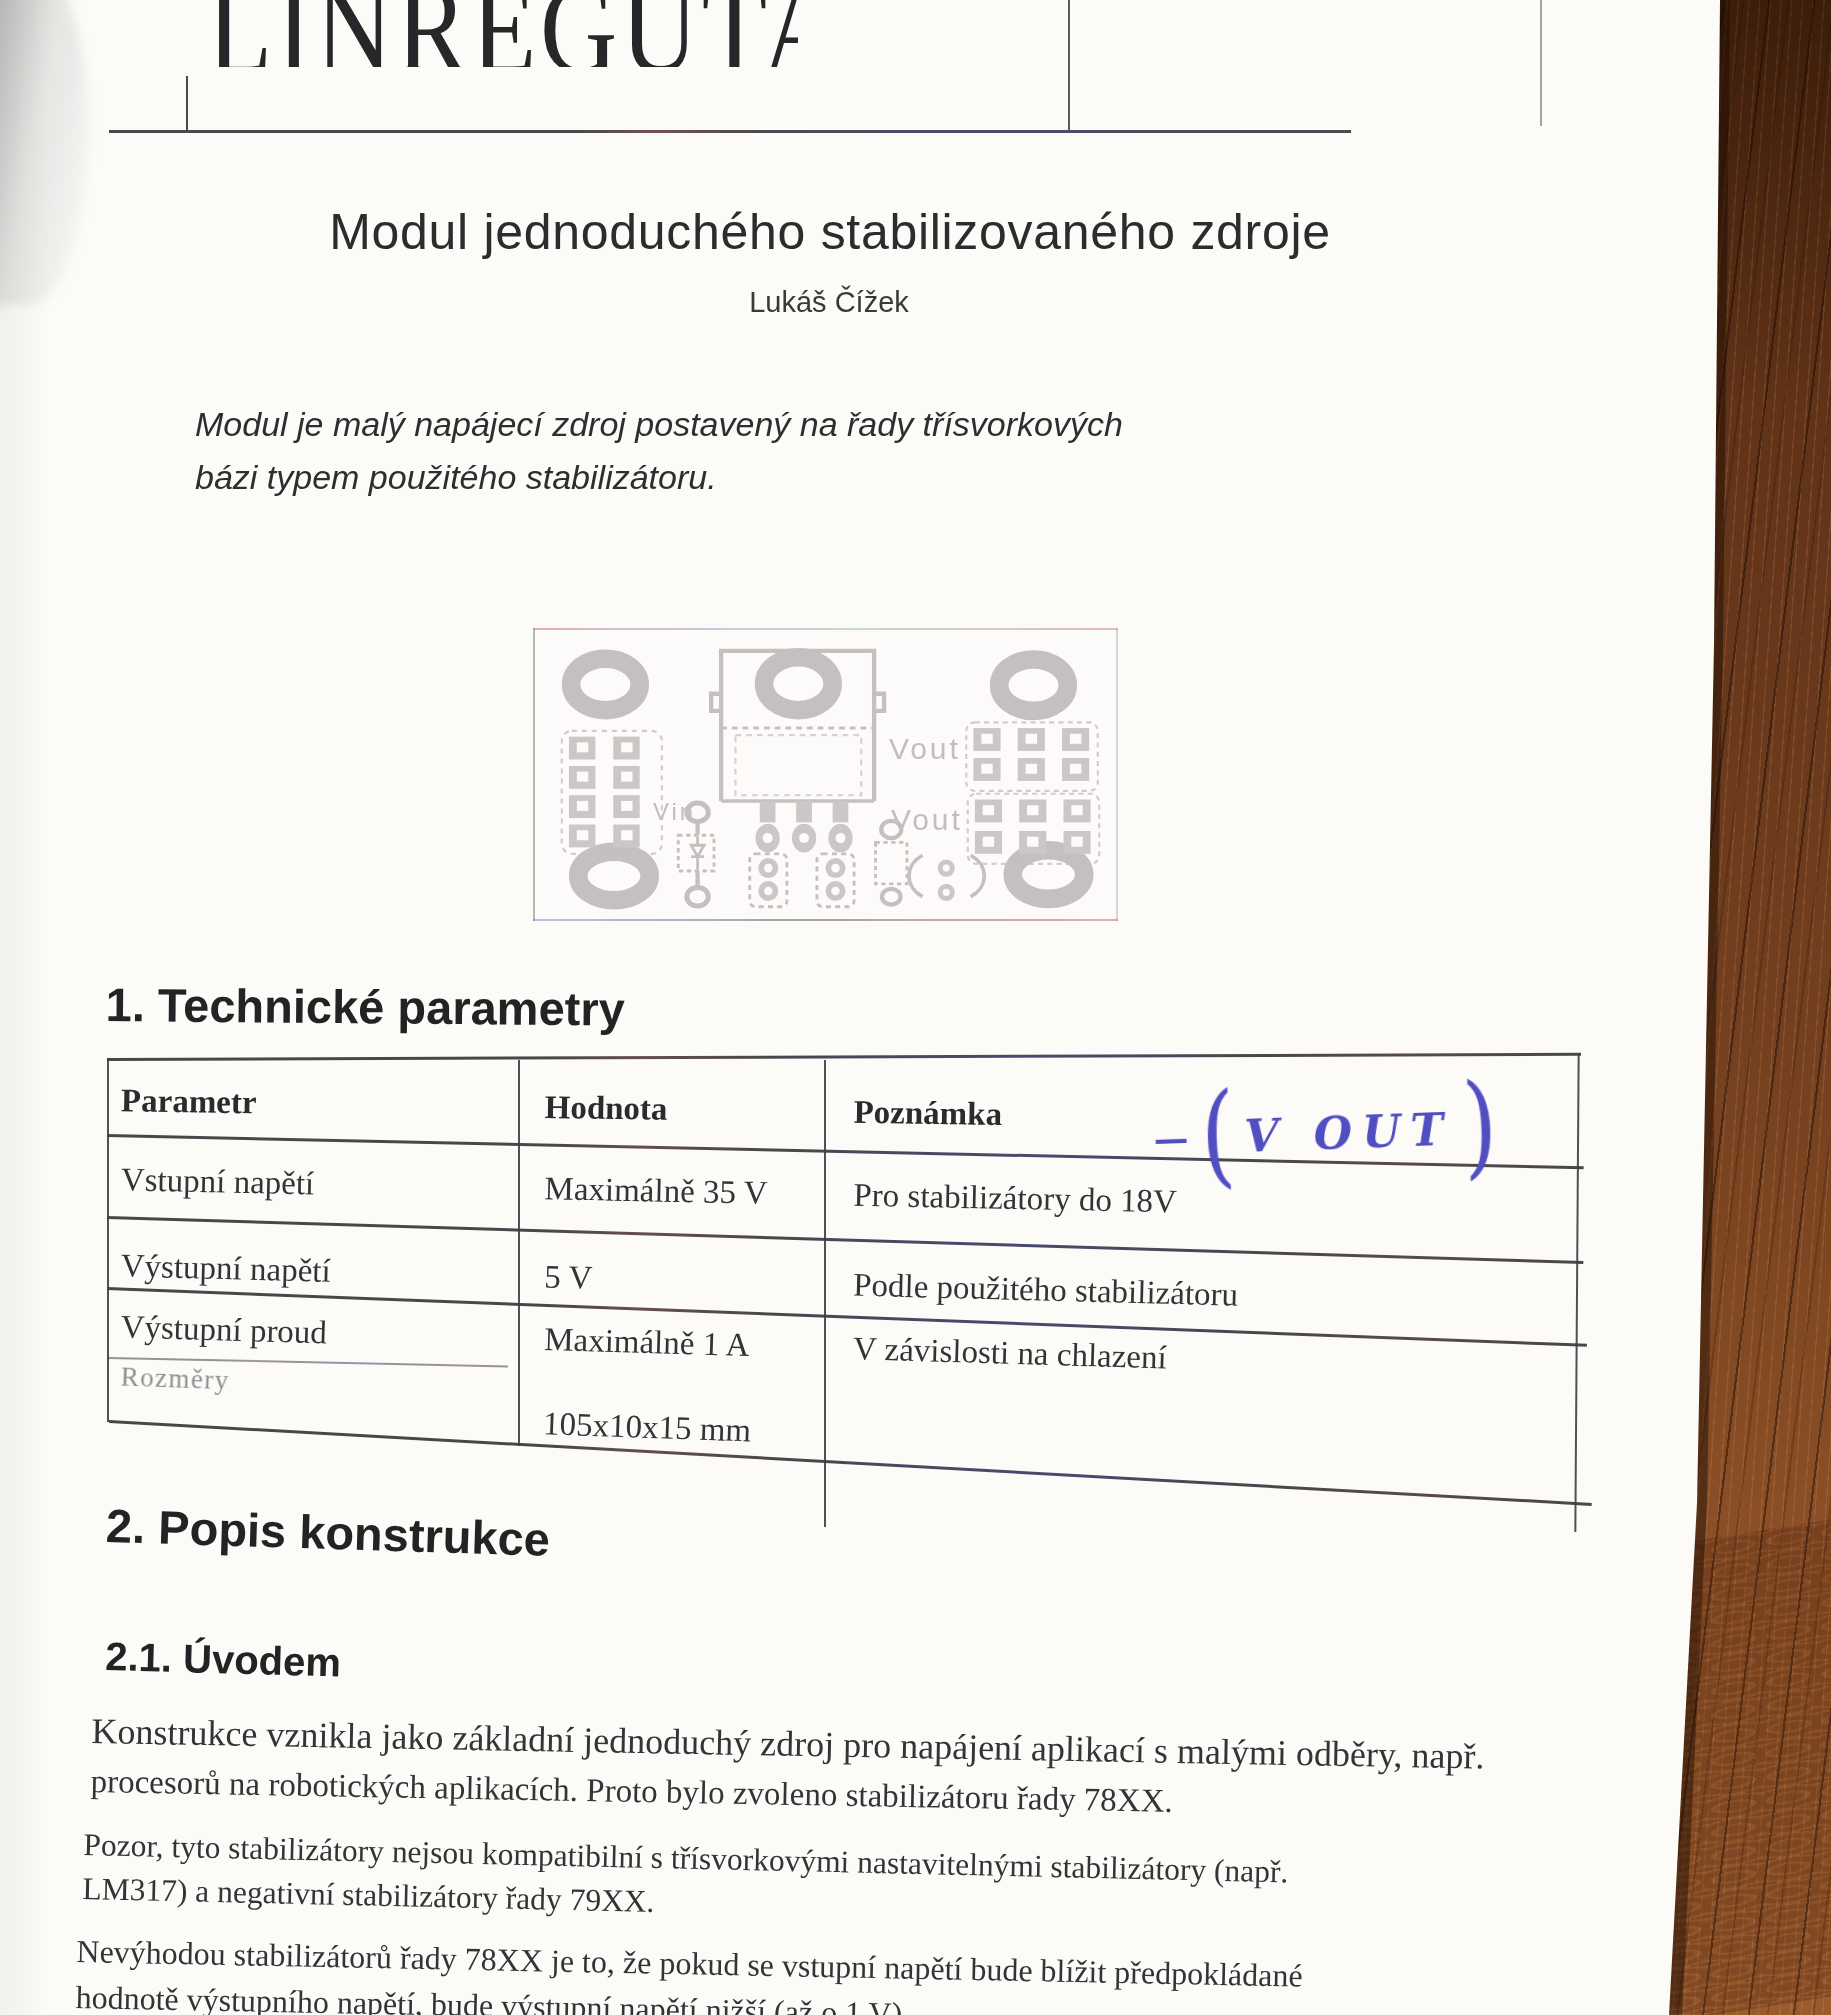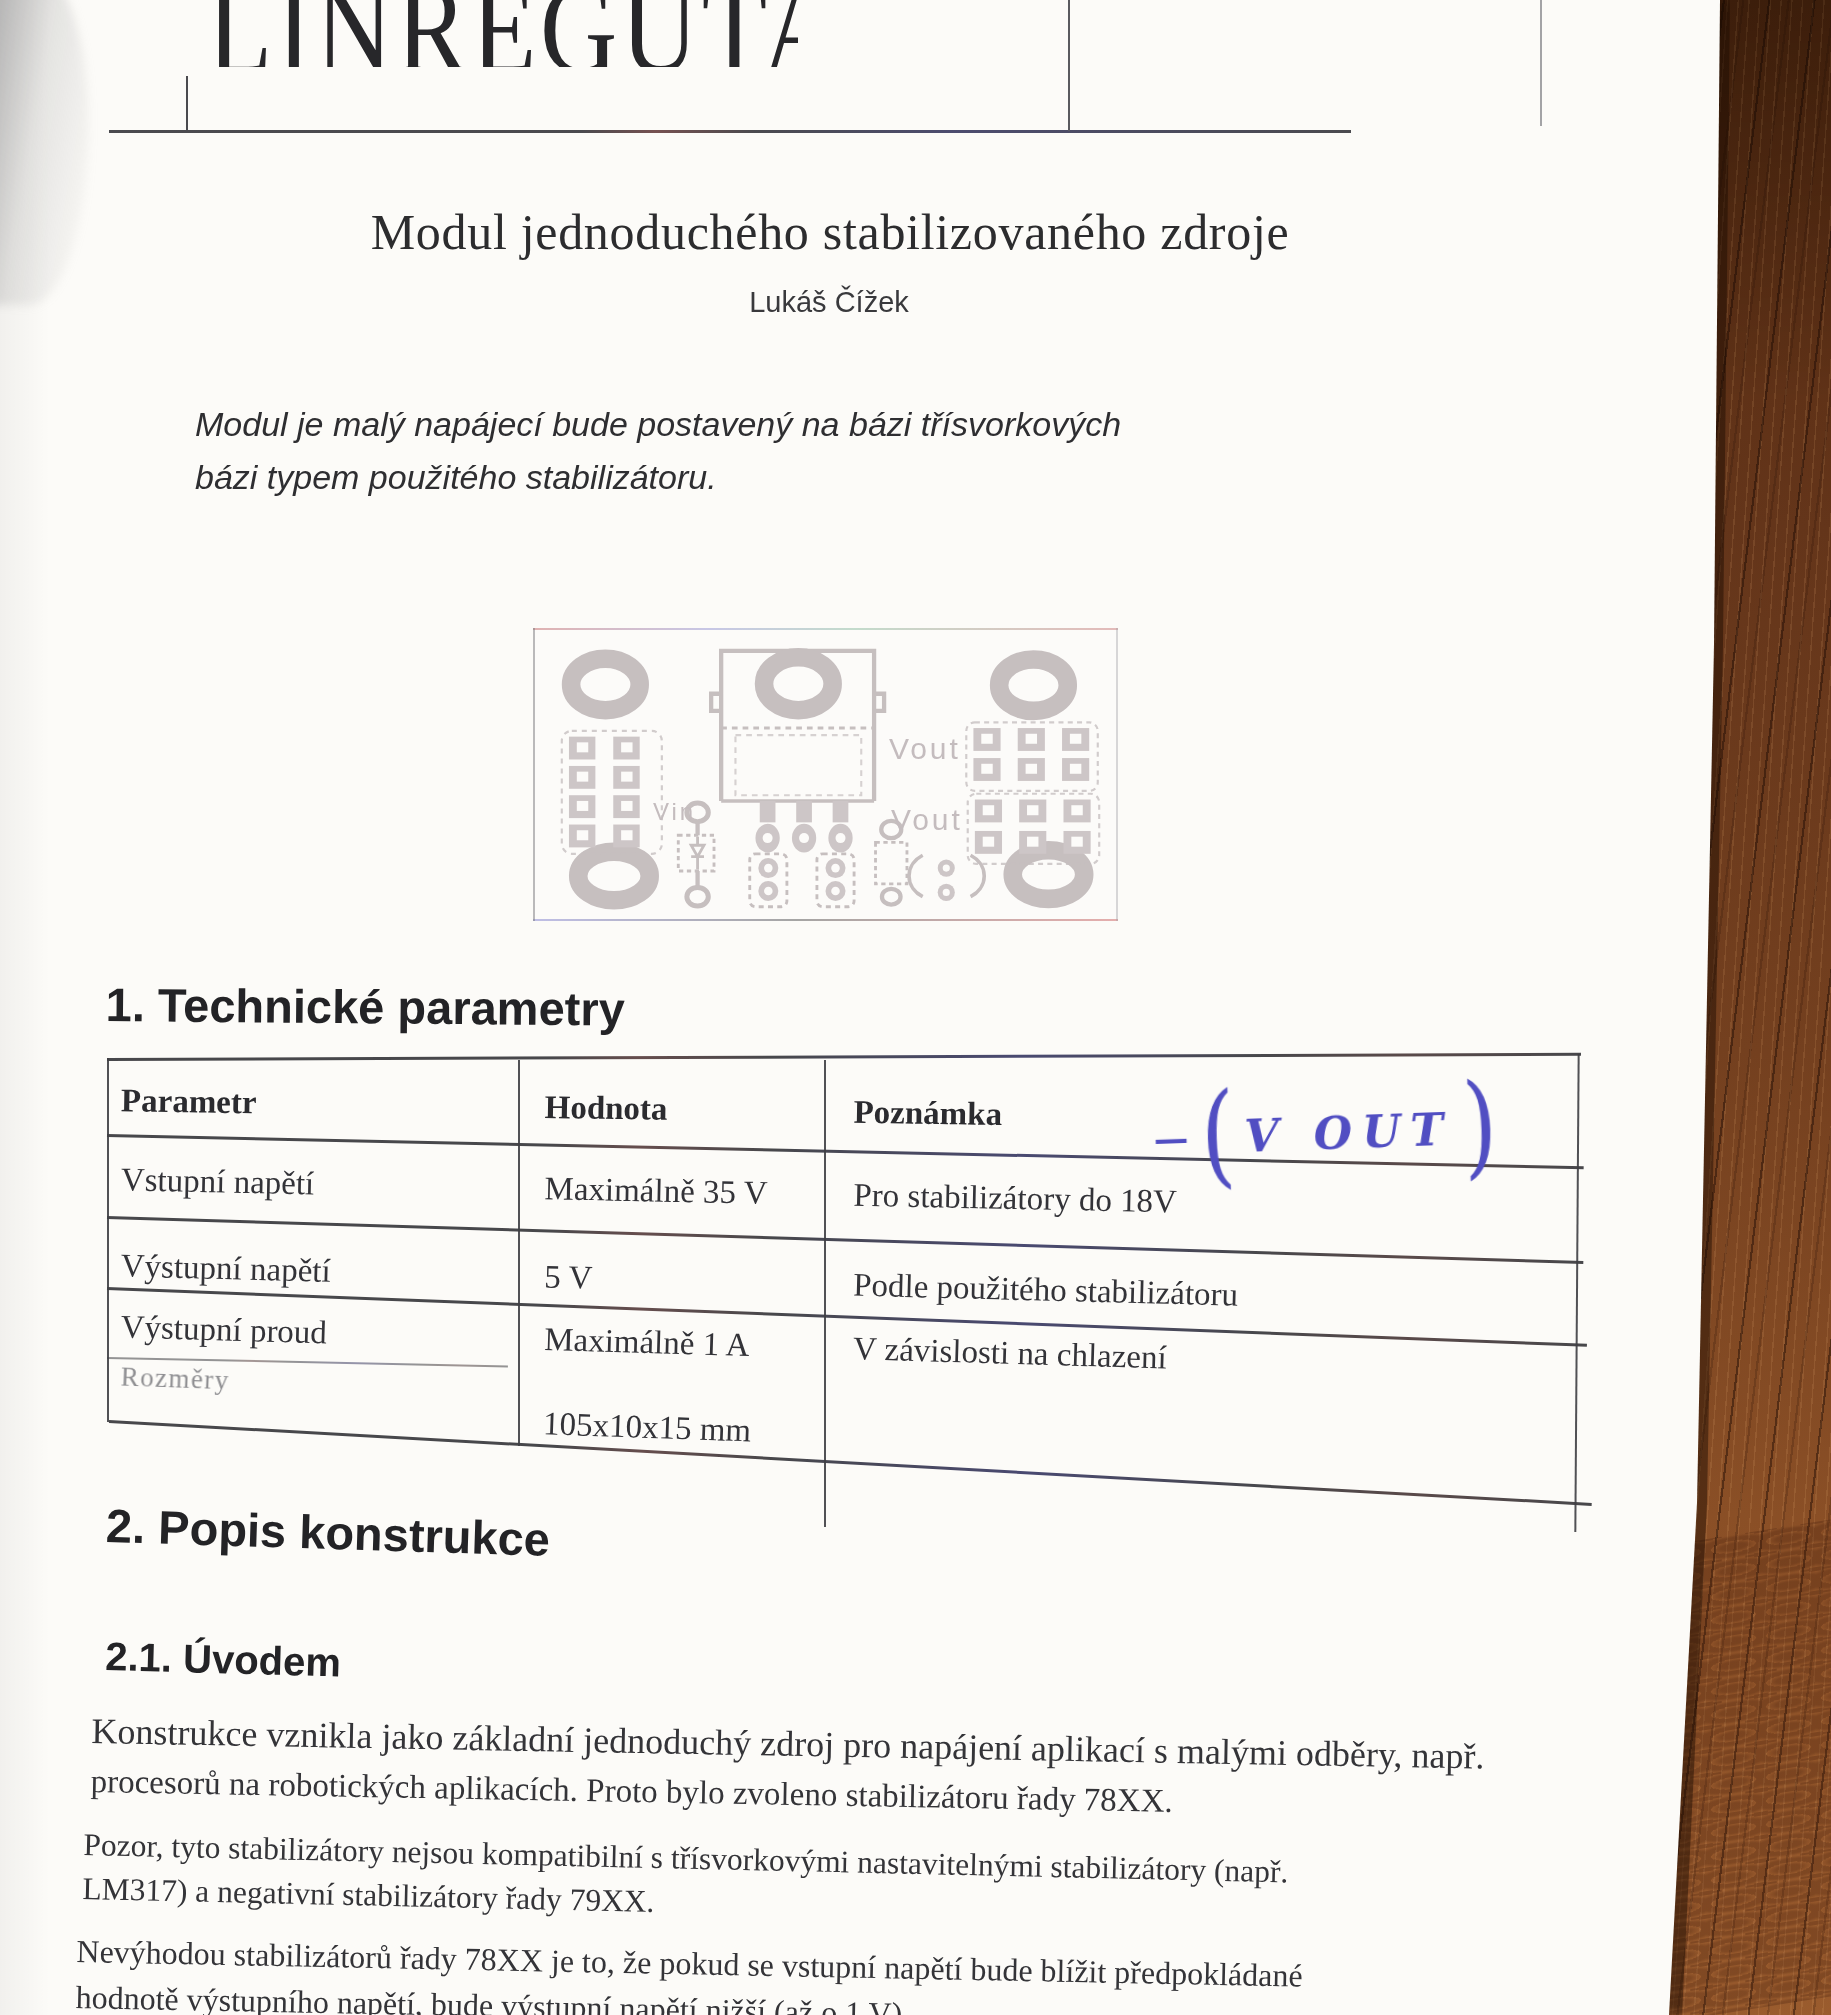--- a/index.html
+++ b/index.html
@@ -47,21 +47,21 @@
     color:#27272a;letter-spacing:3.6px;white-space:nowrap;
     transform:scaleY(1.18);transform-origin:top left;filter:blur(0.4px);
   }
   .hdr-underline{left:109px;top:130px;width:1242px;height:2.9px;opacity:.92;
     background:linear-gradient(90deg,#3b3b40 0 38%,#6a4242 44%,#3b3b40 52%,#3d3d63 68%,#3b3b40 100%);}
   .hdr-v-left{left:186px;top:76px;width:2.1px;height:55px;background:#4a4a4e;}
   .hdr-v-mid{left:1068px;top:0;width:2.1px;height:131px;background:#5a5a5f;}
   .hdr-v-right{left:1540px;top:0;width:2.1px;height:126px;background:#a3a3a6;}
   
   .doc-title{left:243px;width:1174px;top:203px;text-align:center;
-    font-family:Liberation Serif, serif;font-size:50px;color:#2c2c2e;letter-spacing:0.7px;white-space:nowrap;}
+    font-family:Liberation Sans, sans-serif;font-size:50px;color:#2c2c2e;letter-spacing:0.7px;white-space:nowrap;}
   .doc-author{left:242px;width:1174px;top:286px;text-align:center;
     font-family:"Liberation Sans",sans-serif;font-size:29px;color:#39393c;}
   
   .intro{left:195px;top:398px;width:1231px;
     font-family:"Liberation Sans",sans-serif;font-style:italic;
     font-size:34px;line-height:53px;color:#2e2e31;}
   .intro span{display:block;white-space:nowrap;}
   
   .figure{left:533px;top:628px;width:585px;height:293px;background:#fcfbf9;}
   .fig-edge-top{left:0;top:0;width:100%;height:2.1px;
@@ -119,21 +119,21 @@
   </div>
   <div class="abs hdr-underline"></div>
   <div class="abs hdr-v-left"></div>
   <div class="abs hdr-v-mid"></div>
   <div class="abs hdr-v-right"></div>
 
   <div class="abs doc-title">Modul jednoduchého stabilizovaného zdroje</div>
   <div class="abs doc-author">Lukáš Čížek</div>
 
   <div class="abs intro">
-    <span>Modul je malý napájecí bude postavený na bázi třísvorkových</span>
+    <span>Modul je malý napájecí zdroj postavený na řady třísvorkových</span>
     <span>bázi typem použitého stabilizátoru.</span>
   </div>
 
   <div class="abs figure">
     <div class="abs fig-edge-top"></div>
     <div class="abs fig-edge-bottom"></div>
     <div class="abs fig-edge-left"></div>
     <div class="abs fig-edge-right"></div>
     <svg width="585" height="293" viewBox="0 0 818 410" style="position:absolute;left:0;top:0;opacity:.92" fill="none" stroke="#c2babb" stroke-width="6">
 

